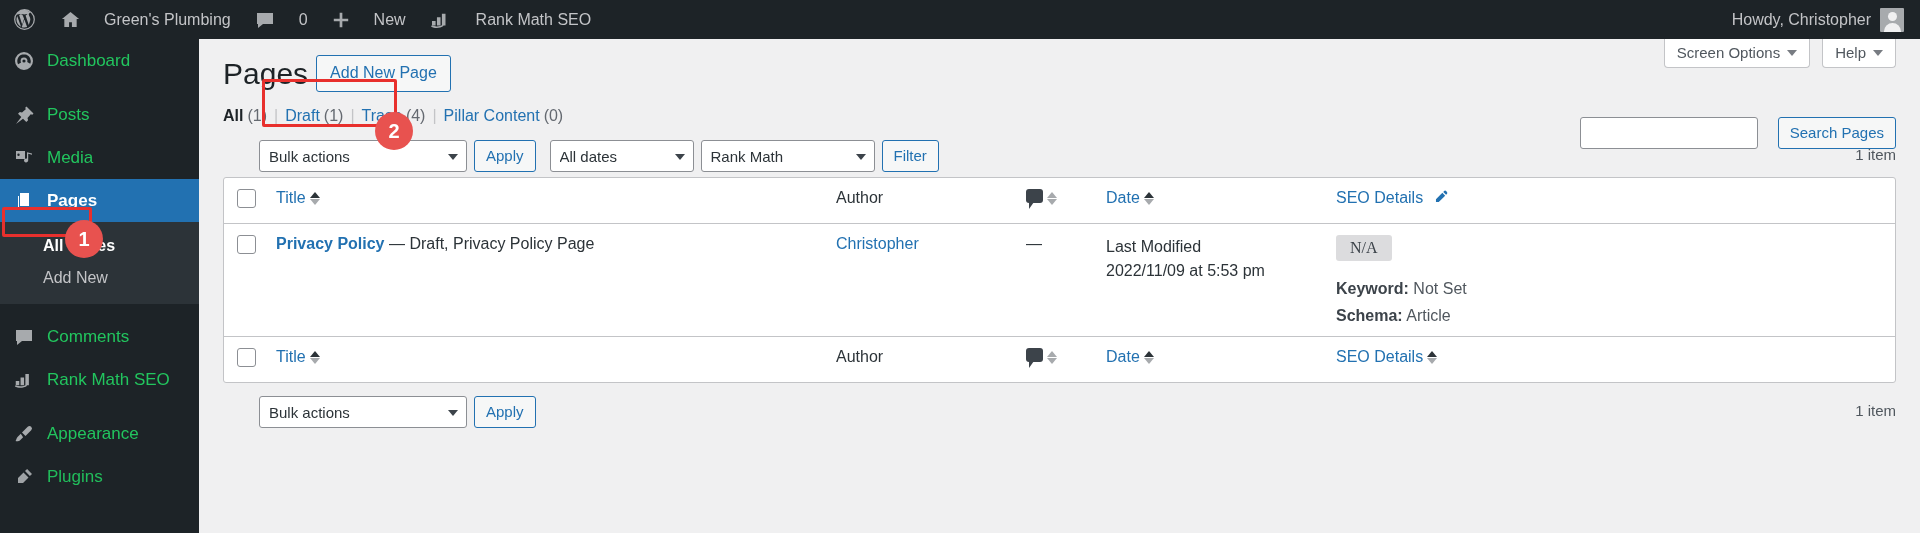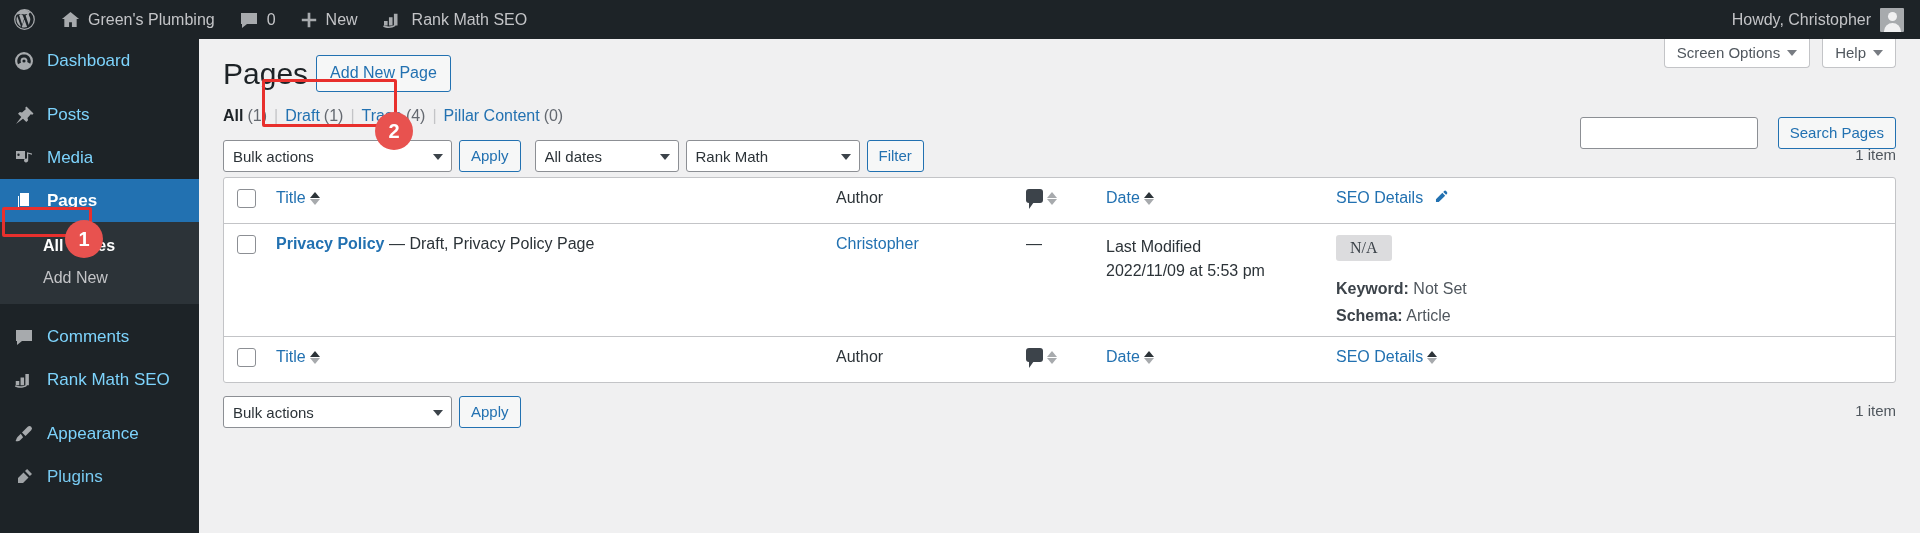--- a/index.html
+++ b/index.html
@@ -14,21 +14,21 @@
   #adminbar {
     position: absolute; top: 0; left: 0;
     width: 1920px; height: 39px;
     background: #1d2327;
     color: #c3c4c7;
     display: flex; align-items: center;
     font-size: 16px;
     z-index: 50;
   }
   .ab-item {
-    display: flex; align-items: center; gap: 8px;
+    display: flex; align-items: center; gap: 24px;
     height: 39px; padding: 0 12px;
     color: #c3c4c7; white-space: nowrap;
   }
   .ab-item .lbl { font-size: 16px; }
   .ab-spacer { flex: 1 1 auto; }
   .ab-right { display: flex; align-items: center; padding-right: 16px; }
   .wp-logo { width: 25px; height: 25px; }
   .avatar {
     width: 24px; height: 24px; margin-left: 9px;
     background: #a7aaad; border-radius: 1px;
@@ -44,21 +44,21 @@
     position: absolute; top: 39px; left: 0;
     width: 199px; height: 494px;
     background: #1d2327;
     color: #f0f0f1;
     z-index: 40;
   }
   .menu-item {
     position: relative;
     display: flex; align-items: center;
     height: 43px; padding-left: 13px;
-    color: #7dd3fc; font-size: 17px;
+    color: #22c55e; font-size: 17px;
     gap: 12px;
   }
   .menu-item.sep { margin-top: 11px; }
   .menu-item.current {
     background: #2271b1; color: #fff; font-weight: 600;
   }
   .menu-item.current::after {
     content: ""; position: absolute; right: -8px; top: 50%;
     transform: translateY(-50%);
     border: 8px solid transparent; border-right-color: #f0f0f1;
@@ -162,21 +162,21 @@
     font-family: "Liberation Sans", sans-serif;
   }
   .sel-wrap { position: relative; display: inline-block; margin-right: 7px; }
   .sel-wrap::after {
     content: ""; position: absolute; right: 9px; top: 14px;
     width: 0; height: 0;
     border-left: 5px solid transparent; border-right: 5px solid transparent;
     border-top: 6px solid #3c434a;
     pointer-events: none;
   }
-  .sel-bulk { width: 229px; }
+  .sel-bulk { width: 208px; margin-left: 36px; }
   .sel-dates { width: 144px; }
   .sel-rm { width: 174px; }
   .displaying-num {
     position: absolute; right: 0; top: 11px;
     font-size: 15px; color: #50575e;
   }
 
   table.wp-list-table {
     width: 100%; border-collapse: separate; border-spacing: 0;
     background: #fff;

